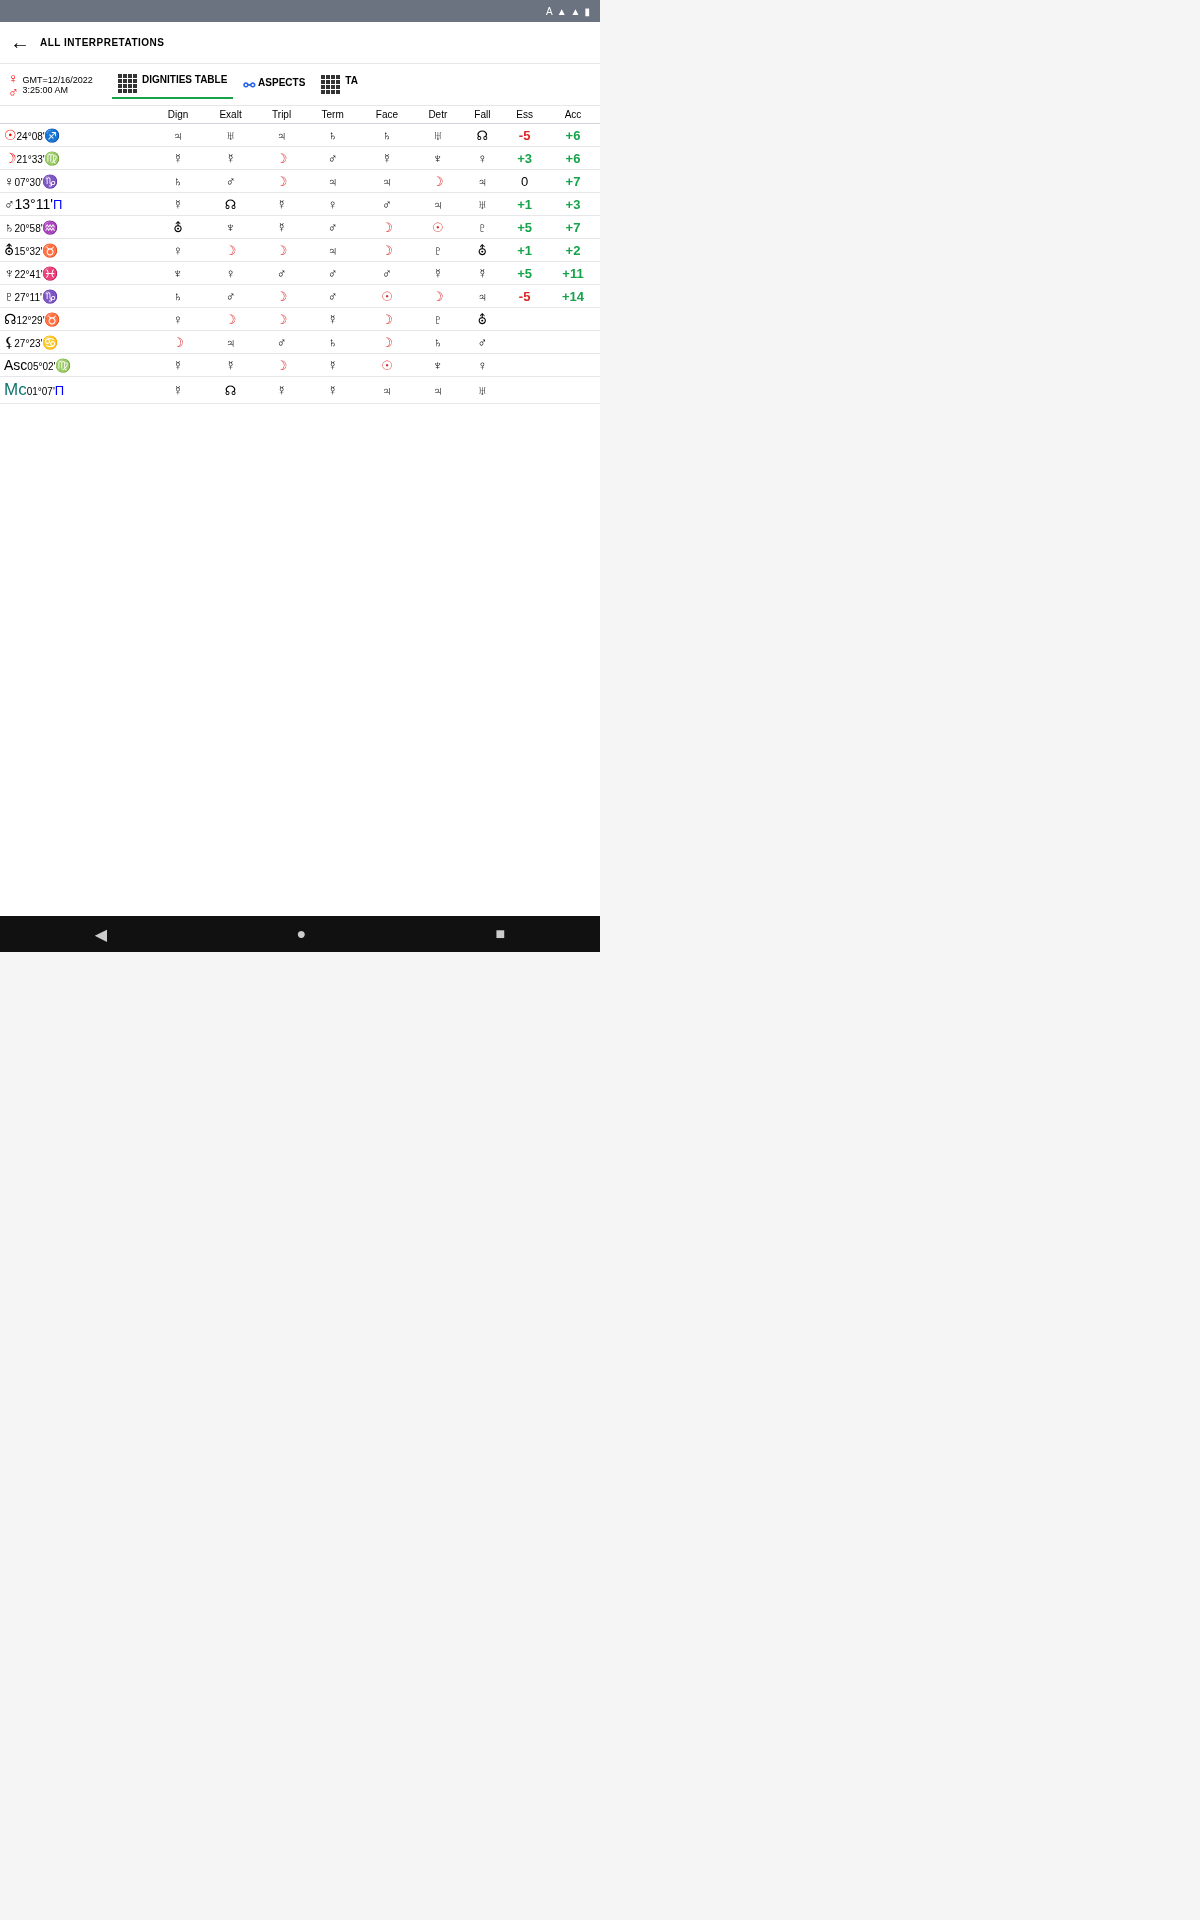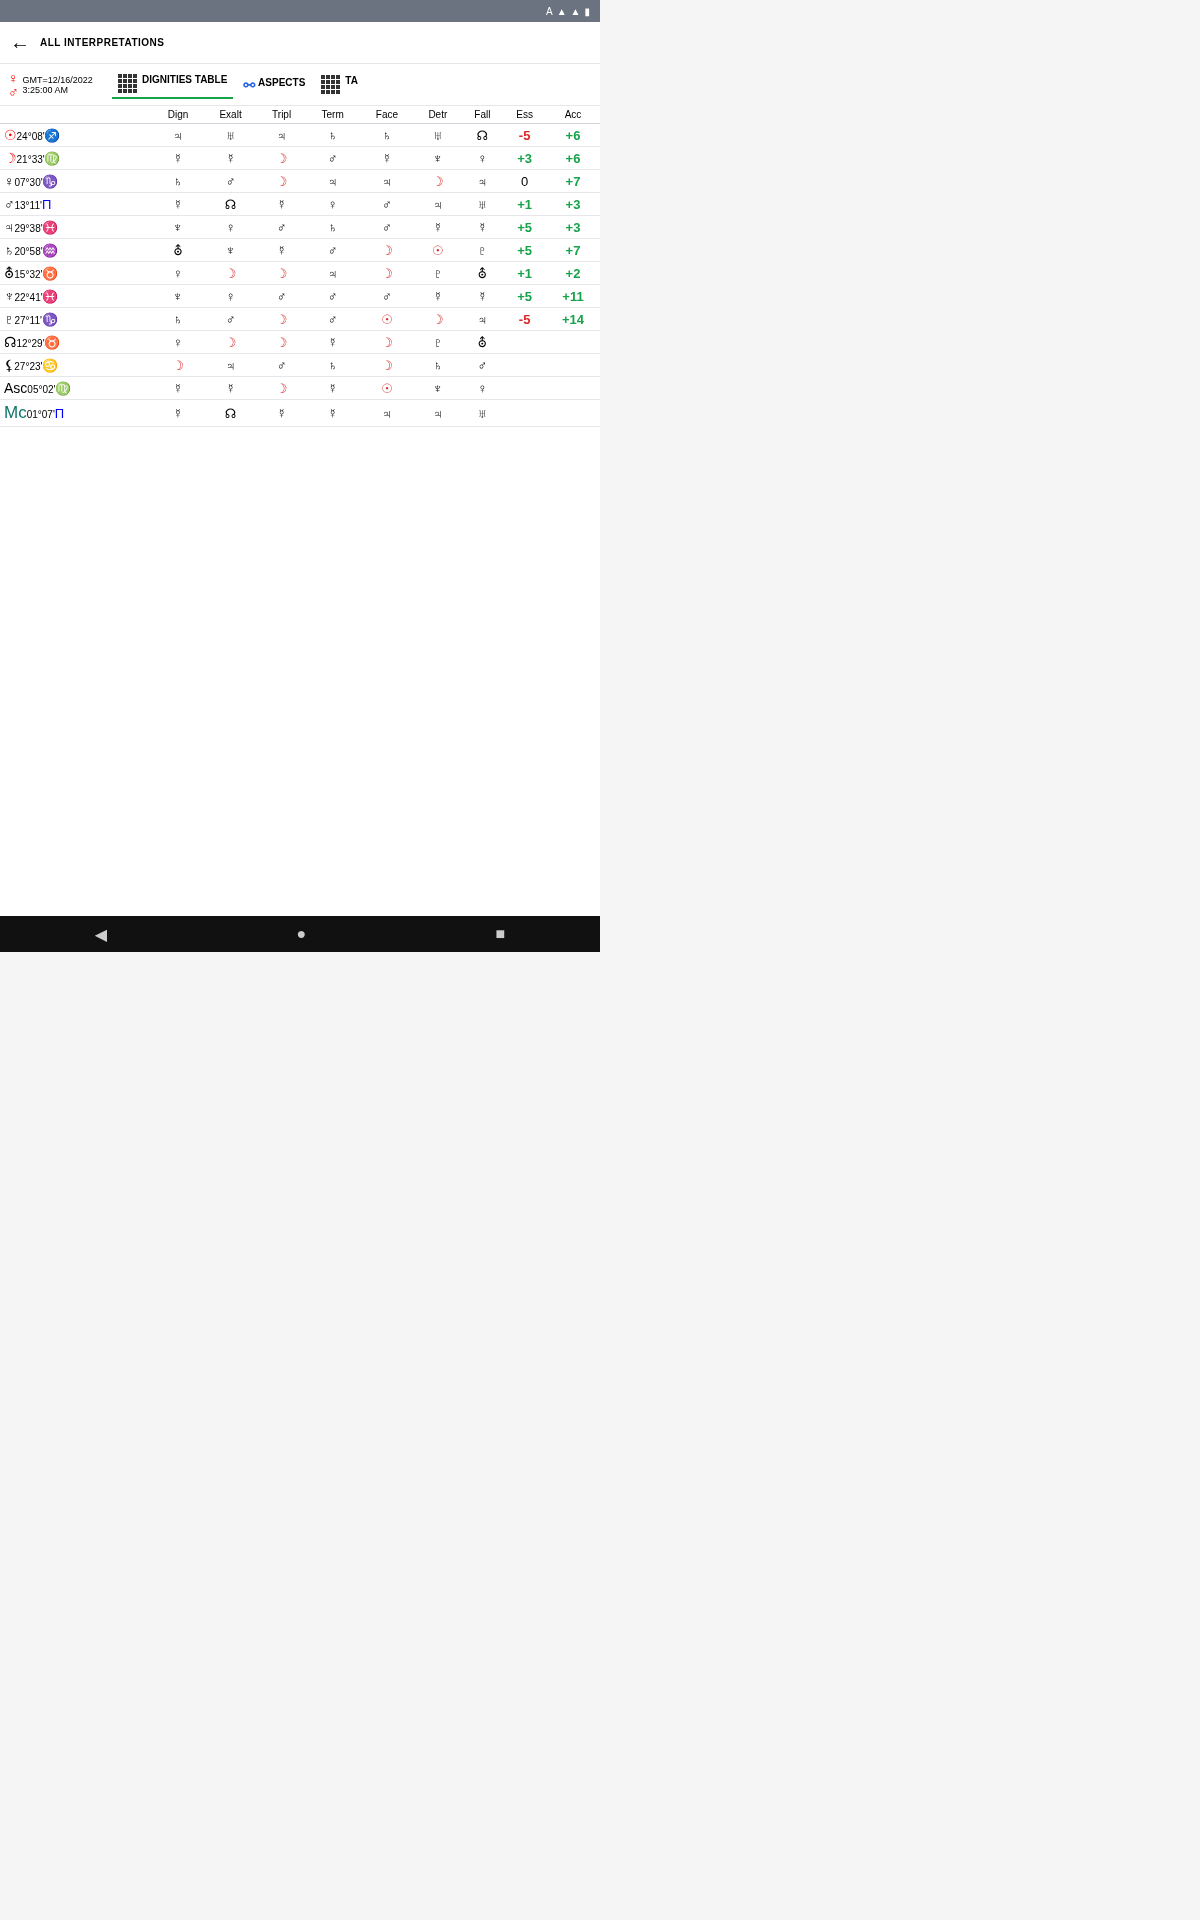--- a/index.html
+++ b/index.html
@@ -280,41 +280,29 @@
             <td>♂</td>
             <td style="color: rgb(220, 38, 38);">☽</td>
             <td>♃</td>
             <td>♃</td>
             <td style="color: rgb(220, 38, 38);">☽</td>
             <td>♃</td>
             <td class="val-zero">0</td>
             <td class="val-pos">+7</td>
           </tr>
           <tr>
-            <td><span style="color: black; font-size: 14px;">♂</span><span style="font-size: 10px;">13°11'</span><span style="color: blue; font-size: 13px;">Π</span></td>
+            <td><span style="color: black; font-size: 14px;">♂</span><span style="font-size: 14px;">13°11'</span><span style="color: blue; font-size: 13px;">Π</span></td>
             <td>☿</td>
             <td>☊</td>
             <td>☿</td>
             <td>♀</td>
             <td>♂</td>
             <td>♃</td>
             <td>♅</td>
             <td class="val-pos">+1</td>
-            <td class="val-pos">+3</td>
-          </tr>
-          <tr>
-            <td><span style="color: black; font-size: 14px;">♃</span><span style="font-size: 10px;">29°38'</span><span style="color: blue; font-size: 13px;">♓</span></td>
-            <td>♆</td>
-            <td>♀</td>
-            <td>♂</td>
-            <td>♄</td>
-            <td>♂</td>
-            <td>☿</td>
-            <td>☿</td>
-            <td class="val-pos">+5</td>
             <td class="val-pos">+3</td>
           </tr>
           <tr>
             <td><span style="color: black; font-size: 14px;">♄</span><span style="font-size: 10px;">20°58'</span><span style="color: blue; font-size: 13px;">♒</span></td>
             <td>⛢</td>
             <td>♆</td>
             <td>☿</td>
             <td>♂</td>
             <td style="color: rgb(220, 38, 38);">☽</td>
             <td style="color: rgb(220, 38, 38);">☉</td>

